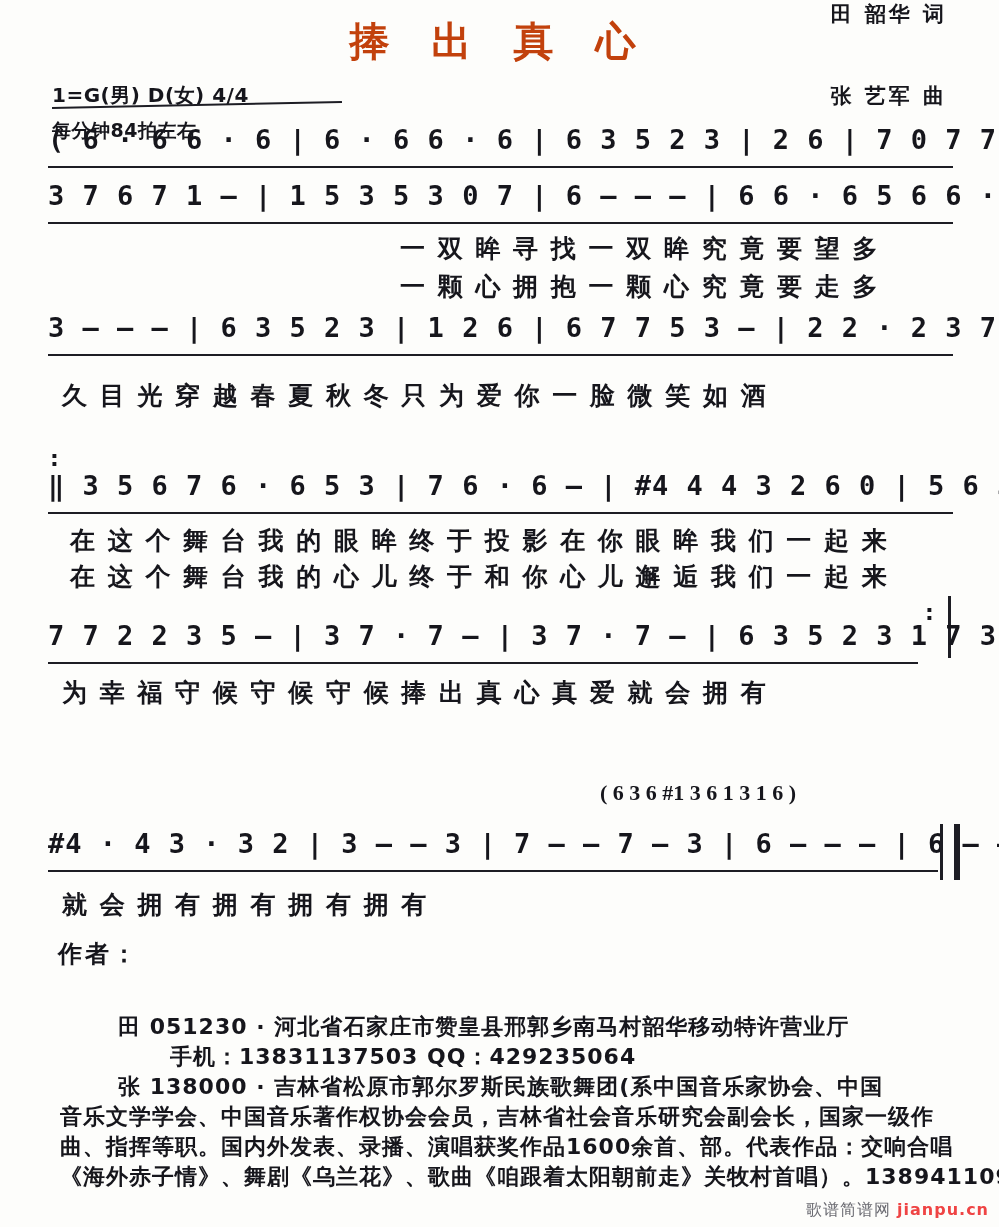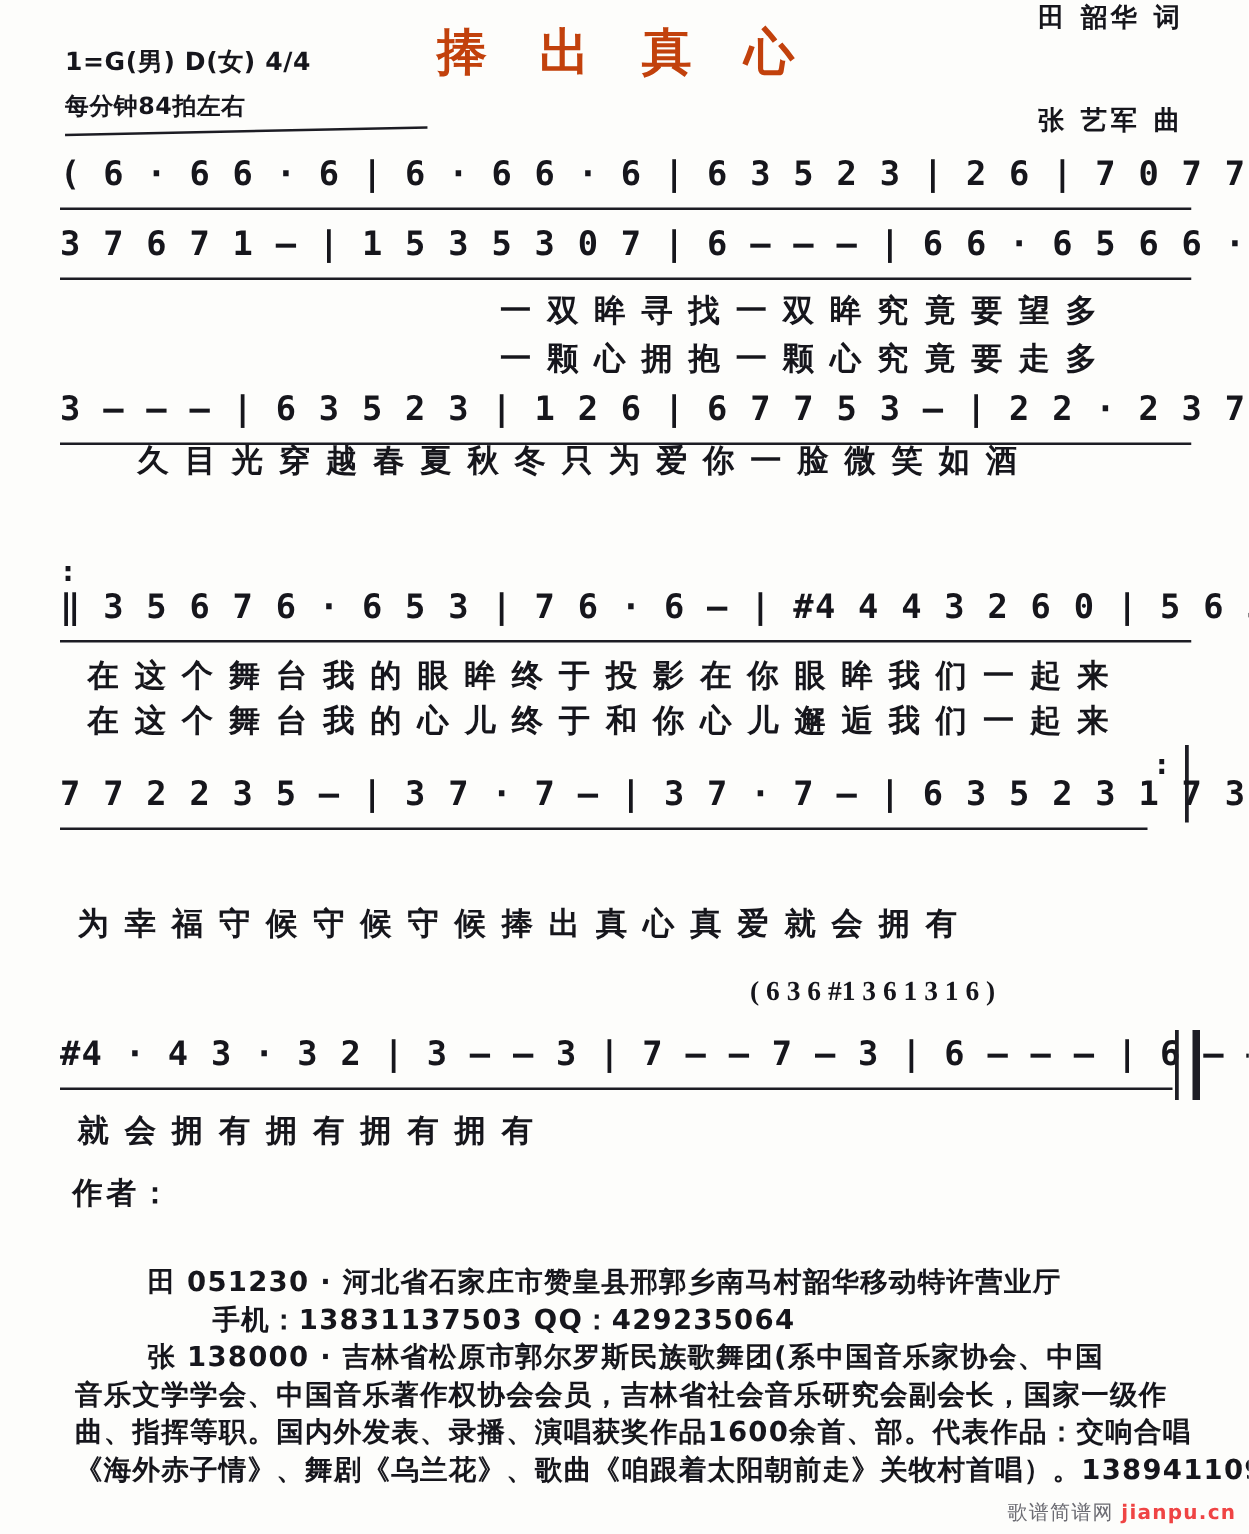--- a/index.html
+++ b/index.html
@@ -40,20 +40,21 @@
     font-size: 40px;
     font-weight: 700;
     letter-spacing: 14px;
     font-family: "DejaVu Sans", sans-serif;
     color: #c2410c;
   }
   .key-line {
     position: absolute;
     left: 52px;
     font-size: 20px;
+    margin-top: 46px;
   }
   .key-line.l1 { top: 36px; }
   .key-line.l2 { top: 72px; font-size: 19px; text-align: center; }
   .credit {
     position: absolute;
     right: 52px;
     font-size: 21px;
     font-weight: 700;
     letter-spacing: 3px;
   }
@@ -159,37 +160,37 @@
 
   <div class="row" style="top:180px;">3 7 6 7 1 — | 1 5 3 5 3 0 7 | 6 — — — | 6 6 · 6 5  6 6 · 6 5 | 6 1 7 5 3 — | 2 2 · 2 2  5 6 |</div>
   <div class="rule" style="left:48px; top:222px; width:905px;"></div>
 
   <div class="lyr" style="top:232px; left:400px;">一 双  眸 寻 找      一 双 眸   究 竟 要 望 多</div>
   <div class="lyr" style="top:270px; left:400px;">一 颗  心 拥 抱      一 颗 心   究 竟 要 走 多</div>
 
   <div class="row" style="top:312px;">3 — — — | 6 3 5 2 3 | 1 2 6 | 6 7 7 5 3 — | 2 2 · 2 3 7 7 5 3 | 1 2 6 · 6 —</div>
   <div class="rule" style="left:48px; top:354px; width:905px;"></div>
 
-  <div class="lyr" style="top:352px;margin-left:48px;">久      目 光 穿 越    春 夏 秋 冬    只 为 爱 你 一 脸 微 笑 如 酒</div>
+  <div class="lyr" style="top:379px;">久      目 光 穿 越    春 夏 秋 冬    只 为 爱 你 一 脸 微 笑 如 酒</div>
 
   <div class="repeat-dots" style="left:50px; top:446px;">:</div>
 
   <div class="row" style="top:470px;">‖ 3 5 6 7 6 · 6 5 3 | 7 6 · 6 — | #4 4 4 3 2 6 0 | 5 6 3 · 3 | 6 7 6 3 6 1 |</div>
   <div class="rule" style="left:48px; top:512px; width:905px;"></div>
 
   <div class="lyr" style="top:524px; left:70px;">在 这 个 舞 台 我 的 眼 眸        终 于 投 影 在 你   眼 眸    我 们 一 起 来</div>
   <div class="lyr" style="top:560px; left:70px;">在 这 个 舞 台 我 的 心 儿        终 于 和 你 心 儿   邂 逅    我 们 一 起 来</div>
 
   <div class="repeat-dots" style="left:925px; top:600px;">:</div>
   <div class="barline" style="left:948px; top:596px; height:62px;"></div>
 
   <div class="row" style="top:620px;">7 7 2 2 3 5 — | 3 7 · 7 — | 3 7 · 7 — | 6 3 5 2 3 1 7 3 | 1 7 6 · 6  —</div>
   <div class="rule" style="left:48px; top:662px; width:870px;"></div>
 
-  <div class="lyr" style="top:722px;">为 幸 福 守 候   守 候    守 候    捧 出 真 心 真 爱 就 会  拥 有</div>
+  <div class="lyr" style="top:676px;">为 幸 福 守 候   守 候    守 候    捧 出 真 心 真 爱 就 会  拥 有</div>
 
   <div class="small-note" style="left:600px; top:780px;">( 6 3 6 #1 3 6 1 3 1 6 )</div>
 
   <div class="row" style="top:828px;">#4 · 4 3 · 3 2 | 3 — — 3 | 7 — — 7 — 3 | 6 — — — | 6 — — — — | 6 0 0 0 ‖</div>
   <div class="rule" style="left:48px; top:870px; width:890px;"></div>
   <div class="dbl-bar" style="left:940px; top:824px; height:56px;"></div>
 
   <div class="lyr" style="top:888px;">就 会 拥 有 拥 有    拥 有     拥 有</div>
 
   <div class="author-head cn">作者：</div>

